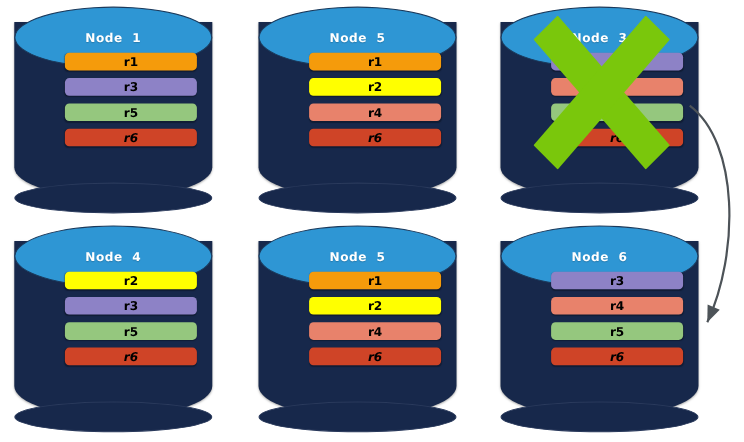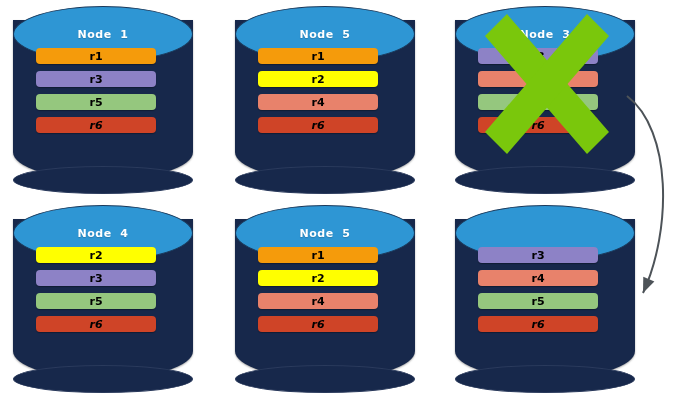--- a/index.html
+++ b/index.html
@@ -49,21 +49,21 @@
     font-size:11px;
     font-weight:bold;
     letter-spacing:.5px;
     z-index:4;
     text-shadow:0 1px 1px rgba(0,0,0,.18);
     white-space:pre;
   }
 
   
   .records{
-    position:absolute;left:23px;top:42px;
+    position:absolute;left:46px;top:42px;
     width:120px;
     z-index:5;
   }
   .rec{
     height:16px;
     margin-bottom:7px;
     border-radius:4px;
     display:flex;align-items:center;justify-content:center;
     font-size:11px;font-weight:bold;color:#000;
     box-shadow:0 1px 1px rgba(0,0,0,.30);
@@ -161,20 +161,21 @@
         <div class="rec" style="background: rgb(255, 255, 0);">r2</div>
         <div class="rec" style="background: rgb(232, 130, 107);">r4</div>
         <div class="rec" style="background: rgb(207, 68, 39);">r6</div>
       </div>
   </div>
 
   <div class="node" id="node-5" style="left:455px;top:205px;">
     <div class="cyl-body" style="background: rgb(23, 40, 75);"></div>
     <div class="cyl-bottom" style="background: rgb(23, 40, 75);"></div>
     <div class="cyl-top" style="background: rgb(46, 150, 212); border-color: rgb(27, 58, 92);"></div>
+    <div class="cyl-title" style="color: rgb(255, 255, 255);">Node  6</div>
     <div class="records">
         <div class="rec" style="background: rgb(141, 130, 198);">r3</div>
         <div class="rec" style="background: rgb(232, 130, 107);">r4</div>
         <div class="rec" style="background: rgb(149, 199, 126);">r5</div>
         <div class="rec" style="background: rgb(207, 68, 39);">r6</div>
       </div>
   </div>
 
   <svg id="arrow" viewBox="0 0 676 402">
     <path id="arrow-path" d="M 627 96 C 672 130 672 230 643 293" fill="none" stroke="#4d5358" stroke-width="2"></path>

